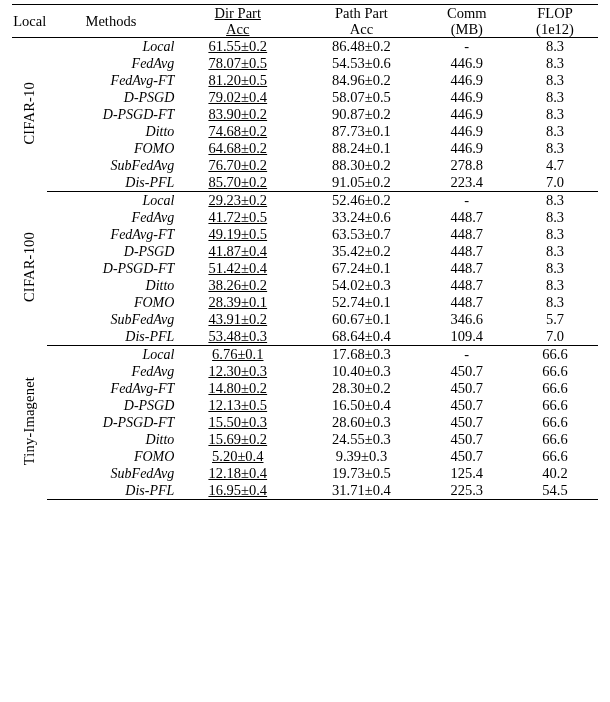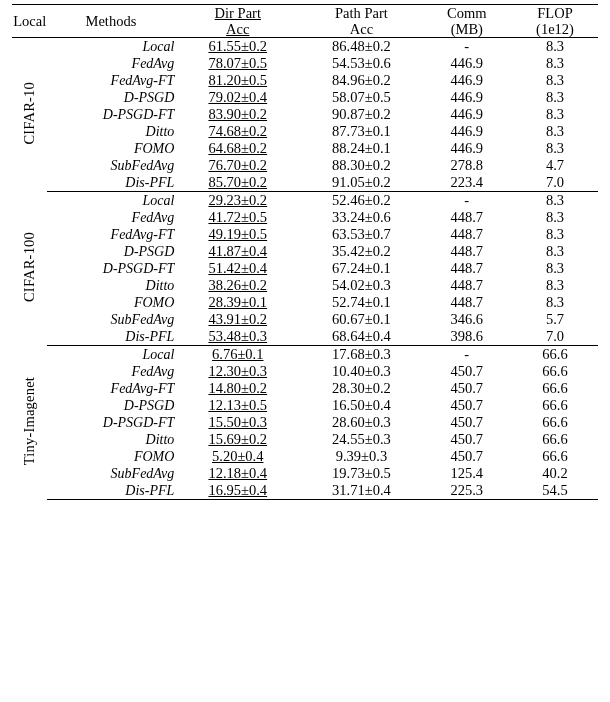--- a/index.html
+++ b/index.html
@@ -210,21 +210,21 @@
           <td class="method-cell">SubFedAvg</td>
           <td class="val-cell c-dir">43.91±0.2</td>
           <td class="val-cell c-path">60.67±0.1</td>
           <td class="val-cell c-comm">346.6</td>
           <td class="val-cell c-flop bold">5.7</td>
         </tr>
         <tr class="sect-sep">
           <td class="method-cell">Dis-PFL</td>
           <td class="val-cell c-dir bold">53.48±0.3</td>
           <td class="val-cell c-path bold">68.64±0.4</td>
-          <td class="val-cell c-comm bold">398.6</td>
+          <td class="val-cell c-comm bold">109.4</td>
           <td class="val-cell c-flop">7.0</td>
         </tr>
         <tr class="">
           <td class="task-cell" rowspan="9"><span class="vert-label">Tiny-Imagenet</span></td>
           <td class="method-cell">Local</td>
           <td class="val-cell c-dir">6.76±0.1</td>
           <td class="val-cell c-path">17.68±0.3</td>
           <td class="val-cell c-comm">-</td>
           <td class="val-cell c-flop">66.6</td>
         </tr>

